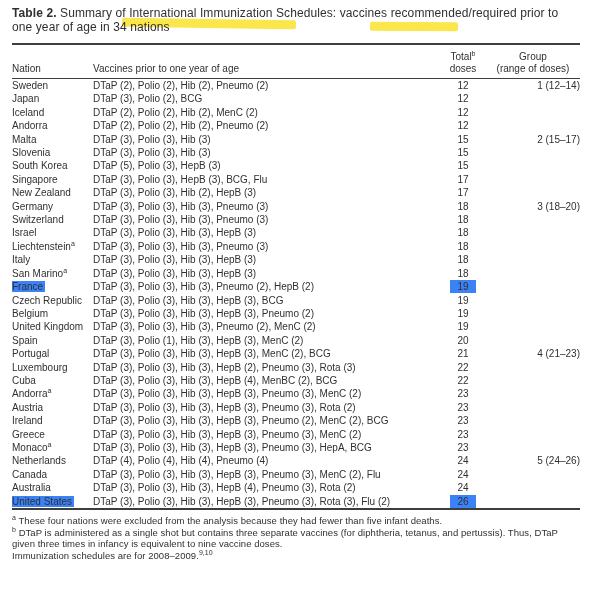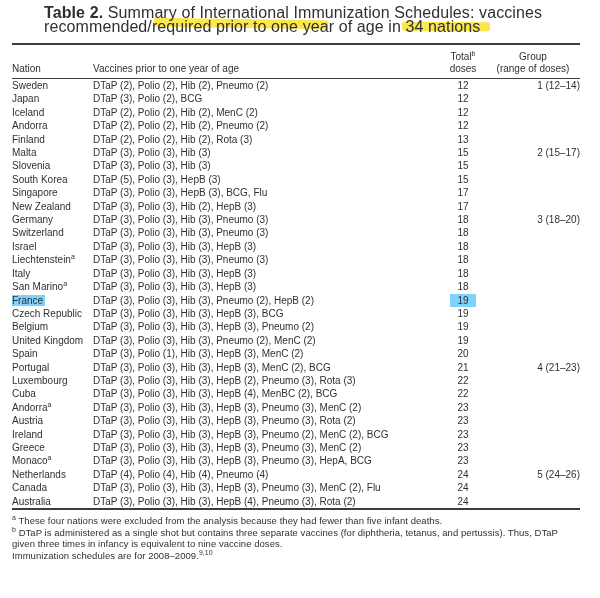--- a/index.html
+++ b/index.html
@@ -7,21 +7,21 @@
     width:600px; height:598px;
     background:#ffffff;
     font-family:"Liberation Sans", sans-serif;
     color:#303030;
     -webkit-font-smoothing:antialiased;
     overflow:hidden;
   }
   .page { position:relative; padding:6px 20px 0 12px; width:568px; }
 
   
-  .caption { position:relative; font-size:16px; line-height:14px; z-index:1; letter-spacing:0.1px;margin-left:32px; }
+  .caption { position:relative; font-size:12px; line-height:14px; z-index:1; letter-spacing:0.1px; }
   .caption .title-text { position:relative; z-index:2; }
   .caption b { font-weight:bold; }
   .stroke { position:absolute; background:#fbe64c; z-index:1; border-radius:2px; }
   .stroke.s1 { left:110px; top:13px; width:174px; height:9px; transform:rotate(0.9deg); }
   .stroke.s2 { left:358px; top:16px; width:88px; height:9px; transform:rotate(0.3deg); }
 
   
   table.sched {
     border-collapse:collapse;
     width:568px;
@@ -41,21 +41,21 @@
   th.c-vacc   { text-align:left; width:347px; }
   th.c-doses  { text-align:center; width:46px; }
   th.c-group  { text-align:center; width:94px; }
   tbody td {
     font-size:10px; line-height:13.4px; height:13.4px;
     padding:0; white-space:nowrap; overflow:hidden;
   }
   td.c-doses { text-align:center; }
   td.c-group { text-align:right; }
   sup { font-size:7px; line-height:0; vertical-align:super; }
-  .hl { background:#7dd3fc; }
+  .hl { background:#3b82f6; }
   .hl-pad { padding:1px 7px; }
   .nat-hl { padding-right:2px; }
 
   
   .footnotes { margin-top:5px; font-size:9.5px; line-height:11.7px; letter-spacing:0.05px; }
   .footnotes p { margin:0; }
 </style>
 </head>
 <body>
 
@@ -108,26 +108,20 @@
       <td class="c-doses"><span class="dose-hl">12</span></td>
       <td class="c-group"></td>
     </tr>
         <tr>
       <td class="c-nation"><span class="nat-hl"><span class="nat-text">Andorra</span><sup class="nat-sup"></sup></span></td>
       <td class="c-vacc">DTaP (2), Polio (2), Hib (2), Pneumo (2)</td>
       <td class="c-doses"><span class="dose-hl">12</span></td>
       <td class="c-group"></td>
     </tr>
         <tr>
-      <td class="c-nation"><span class="nat-hl"><span class="nat-text">Finland</span><sup class="nat-sup"></sup></span></td>
-      <td class="c-vacc">DTaP (2), Polio (2), Hib (2), Rota (3)</td>
-      <td class="c-doses"><span class="dose-hl">13</span></td>
-      <td class="c-group"></td>
-    </tr>
-        <tr>
       <td class="c-nation"><span class="nat-hl"><span class="nat-text">Malta</span><sup class="nat-sup"></sup></span></td>
       <td class="c-vacc">DTaP (3), Polio (3), Hib (3)</td>
       <td class="c-doses"><span class="dose-hl">15</span></td>
       <td class="c-group">2 (15–17)</td>
     </tr>
         <tr>
       <td class="c-nation"><span class="nat-hl"><span class="nat-text">Slovenia</span><sup class="nat-sup"></sup></span></td>
       <td class="c-vacc">DTaP (3), Polio (3), Hib (3)</td>
       <td class="c-doses"><span class="dose-hl">15</span></td>
       <td class="c-group"></td>
@@ -273,20 +267,26 @@
         <tr>
       <td class="c-nation"><span class="nat-hl"><span class="nat-text">Canada</span><sup class="nat-sup"></sup></span></td>
       <td class="c-vacc">DTaP (3), Polio (3), Hib (3), HepB (3), Pneumo (3), MenC (2), Flu</td>
       <td class="c-doses"><span class="dose-hl">24</span></td>
       <td class="c-group"></td>
     </tr>
         <tr>
       <td class="c-nation"><span class="nat-hl"><span class="nat-text">Australia</span><sup class="nat-sup"></sup></span></td>
       <td class="c-vacc">DTaP (3), Polio (3), Hib (3), HepB (4), Pneumo (3), Rota (2)</td>
       <td class="c-doses"><span class="dose-hl">24</span></td>
+      <td class="c-group"></td>
+    </tr>
+        <tr>
+      <td class="c-nation"><span class="nat-hl hl"><span class="nat-text">United States</span><sup class="nat-sup"></sup></span></td>
+      <td class="c-vacc">DTaP (3), Polio (3), Hib (3), HepB (3), Pneumo (3), Rota (3), Flu (2)</td>
+      <td class="c-doses"><span class="dose-hl hl hl-pad">26</span></td>
       <td class="c-group"></td>
     </tr>
       </tbody>
   </table>
 
   <div class="footnotes">
     <p><sup>a</sup><span> These four nations were excluded from the analysis because they had fewer than five infant deaths.</span></p>
     <p><sup>b</sup><span> DTaP is administered as a single shot but contains three separate vaccines (for diphtheria, tetanus, and pertussis). Thus, DTaP given three times in infancy is equivalent to nine vaccine doses.</span></p>
     <p><span>Immunization schedules are for 2008–2009.</span><sup>9,10</sup></p>
   </div>

